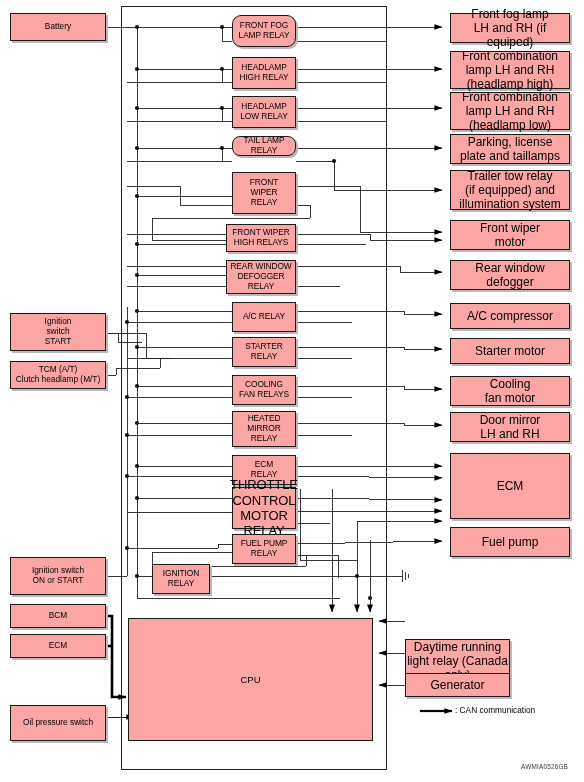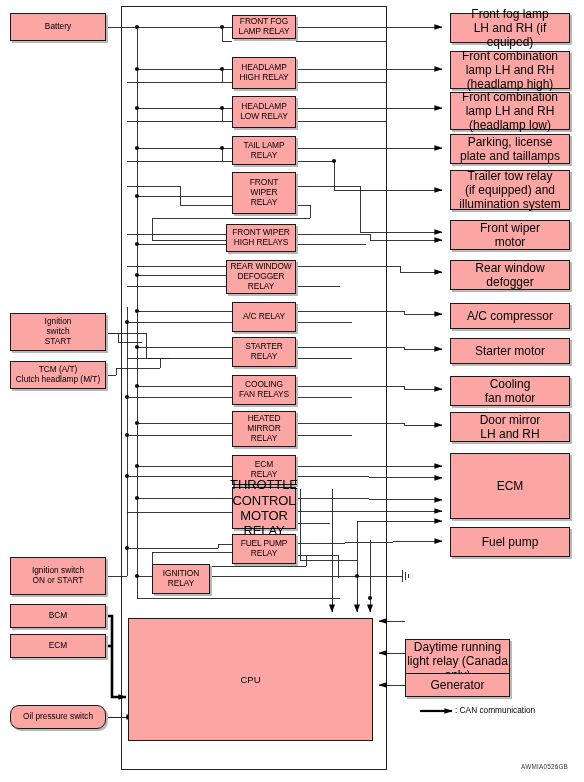--- a/index.html
+++ b/index.html
@@ -226,37 +226,37 @@
   <div class="bx shadow lbl" style="left:10px;top:557px;width:96px;height:38px;">
     <span class="cell" style="white-space:pre-line;">Ignition switch
 ON or START</span>
   </div>
   <div class="bx shadow lbl" style="left:10px;top:604px;width:96px;height:24px;">
     <span class="cell">BCM</span>
   </div>
   <div class="bx shadow lbl" style="left:10px;top:634px;width:96px;height:24px;">
     <span class="cell">ECM</span>
   </div>
-  <div class="bx shadow lbl" style="left:10px;top:705px;width:96px;height:24px;border-radius:9px;">
+  <div class="bx shadow lbl" style="left:10px;top:705px;width:96px;height:36px;">
     <span class="cell">Oil pressure switch</span>
   </div>
 
-  <div class="bx shadow relay" style="left:232px;top:15px;width:64px;height:24px;">
+  <div class="bx shadow relay" style="left:232px;top:15px;width:64px;height:32px;border-radius:9px;">
     <span class="cell" style="white-space:pre-line;">FRONT FOG
 LAMP RELAY</span>
   </div>
   <div class="bx shadow relay" style="left:232px;top:57px;width:64px;height:32px;">
     <span class="cell" style="white-space:pre-line;">HEADLAMP
 HIGH RELAY</span>
   </div>
   <div class="bx shadow relay" style="left:232px;top:96px;width:64px;height:32px;">
     <span class="cell" style="white-space:pre-line;">HEADLAMP
 LOW RELAY</span>
   </div>
-  <div class="bx shadow relay" style="left:232px;top:136px;width:64px;height:29px;">
+  <div class="bx shadow relay" style="left:232px;top:136px;width:64px;height:20px;border-radius:8px;">
     <span class="cell" style="white-space:pre-line;">TAIL LAMP
 RELAY</span>
   </div>
   <div class="bx shadow relay" style="left:232px;top:172px;width:64px;height:42px;">
     <span class="cell" style="white-space:pre-line;">FRONT
 WIPER
 RELAY</span>
   </div>
   <div class="bx shadow relay" style="left:226px;top:224px;width:70px;height:28px;">
     <span class="cell" style="white-space:pre-line;">FRONT WIPER

